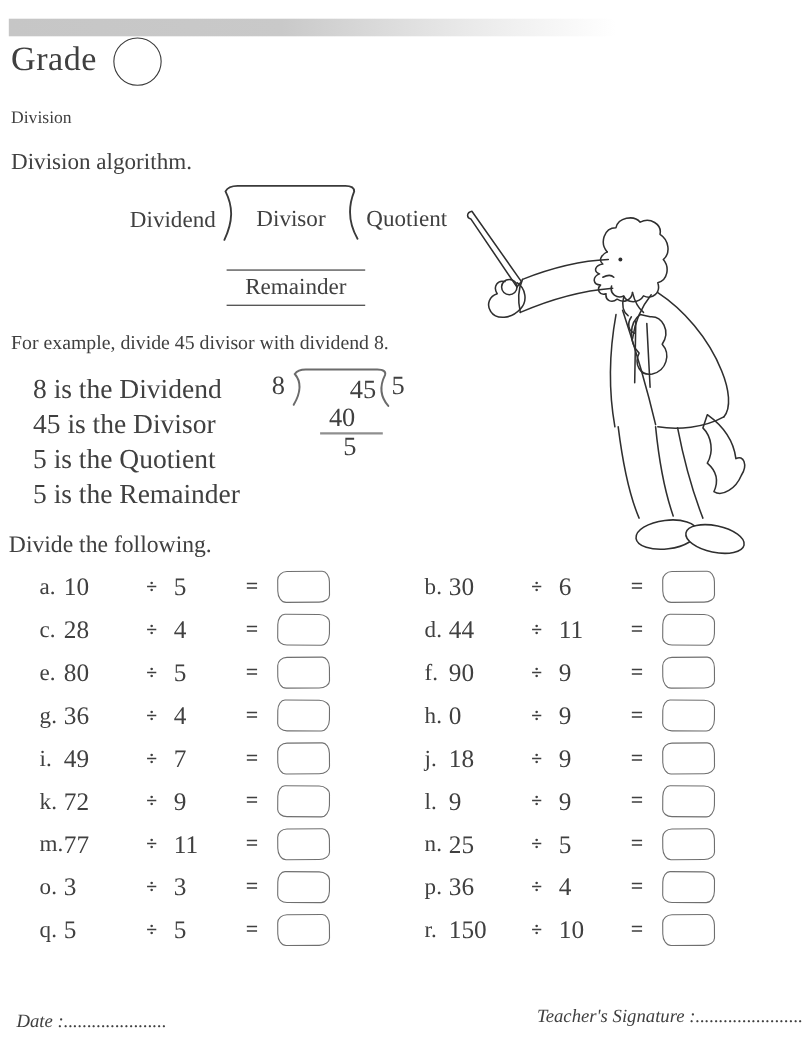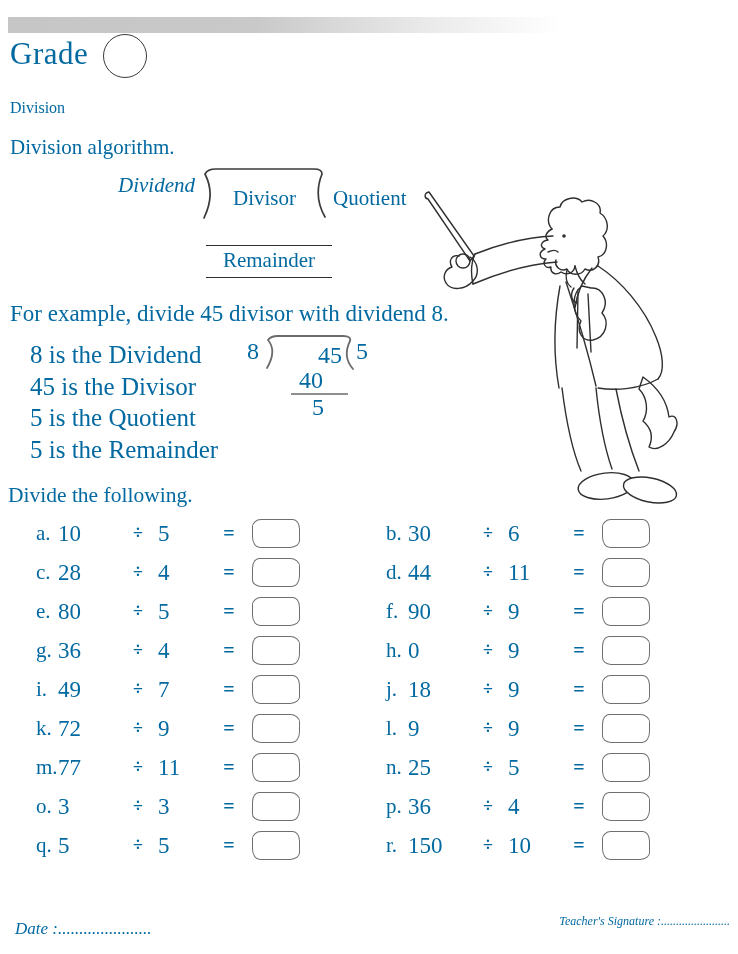--- a/index.html
+++ b/index.html
@@ -1,41 +1,41 @@
 <!DOCTYPE html>
 <html><head>
 <meta charset="utf-8">
 <style>
   html,body{margin:0;padding:0;background:#fff;}
   #page{
     position:relative;width:738px;height:954px;background:#fff;overflow:hidden;
-    font-family:"Liberation Serif","DejaVu Serif",serif;color:#0369a1;
+    font-family:"Liberation Serif","DejaVu Serif",serif;color:#404040;
   }
   .abs{position:absolute;}
   
   #top-bar{left:8px;top:17px;width:552px;height:16px;
     background:linear-gradient(to right,#c6c6c6 0%,#c9c9c9 45%,#e9e9e9 75%,#ffffff 100%);}
   
   #grade-label{left:10px;top:36px;font-size:31px;letter-spacing:.5px;}
   #grade-circle{left:103px;top:34px;width:42px;height:42px;border:1.4px solid #3a3a3a;border-radius:50%;background:#fff;}
   
   #title{left:10px;top:99px;font-size:16px;}
   #subtitle{left:10px;top:135px;font-size:21px;}
   
   .diag-label{font-size:21px;}
-  #diag-dividend{left:118px;top:173px;font-style:italic;}
+  #diag-dividend{left:118px;top:187px;}
   #diag-divisor{left:233px;top:186px;}
   #diag-quotient{left:333px;top:186px;}
   #diag-bracket{left:195px;top:162px;}
   #remainder-box{left:206px;top:245px;width:126px;text-align:center;font-size:21px;
     border-top:1.6px solid #2e2e2e;border-bottom:1.6px solid #2e2e2e;padding:2px 0 4px 0;}
   
   #teacher{left:420px;top:185px;}
   
-  #example-intro{left:10px;top:301px;font-size:23px;}
+  #example-intro{left:10px;top:301px;font-size:18px;}
   #example-facts{left:30px;top:339px;font-size:25px;line-height:31.5px;list-style:none;margin:0;padding:0;}
   .ld-num{position:absolute;font-size:24px;}
   #ld-dividend{left:247px;top:338px;}
   #ld-divisor{left:318px;top:342px;}
   #ld-quotient{left:356px;top:338px;}
   #ld-product{left:299px;top:367px;}
   #ld-remainder{left:312px;top:394px;}
   #ld-bracket{left:240px;top:330px;}
   
   #instruction{left:8px;top:483px;font-size:21.5px;}
@@ -45,21 +45,21 @@
   .prow{display:grid;grid-template-columns:30px 60px 40px 48px 46px 52px;align-items:center;}
   .plabel{font-size:21px;text-align:left;padding-left:8px;}
   .pnum{font-size:23px;}
   .pop{font-size:18px;font-weight:bold;text-align:center;}
   .peq{font-size:20px;font-weight:bold;text-align:center;}
   .pbox{width:46px;height:27px;border:1.6px solid #6f6f6f;background:#fff;
     border-radius:9px 7px 10px 8px / 8px 10px 7px 11px;justify-self:start;transform:rotate(-.4deg);}
   .prow:nth-child(even) .pbox{border-radius:7px 10px 8px 9px / 10px 8px 11px 7px;transform:rotate(.4deg);}
   
   #date-label{left:15px;top:919px;font-size:17px;font-style:italic;}
-  #signature-label{right:8px;top:914px;font-size:12px;font-style:italic;}
+  #signature-label{right:8px;top:914px;font-size:17px;font-style:italic;}
 </style>
 </head>
 <body>
 
 <div id="page">
 
   <div id="top-bar" class="abs"></div>
 
   <div id="grade-label" class="abs">Grade</div>
   <div id="grade-circle" class="abs"></div>

